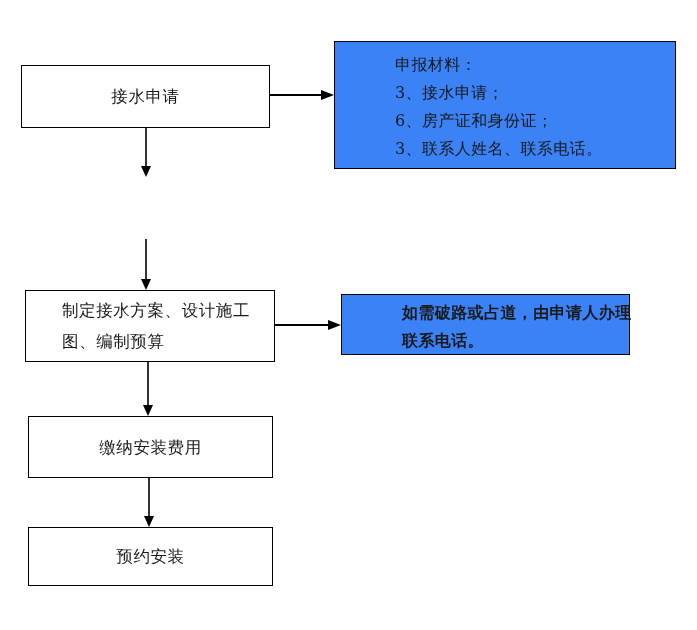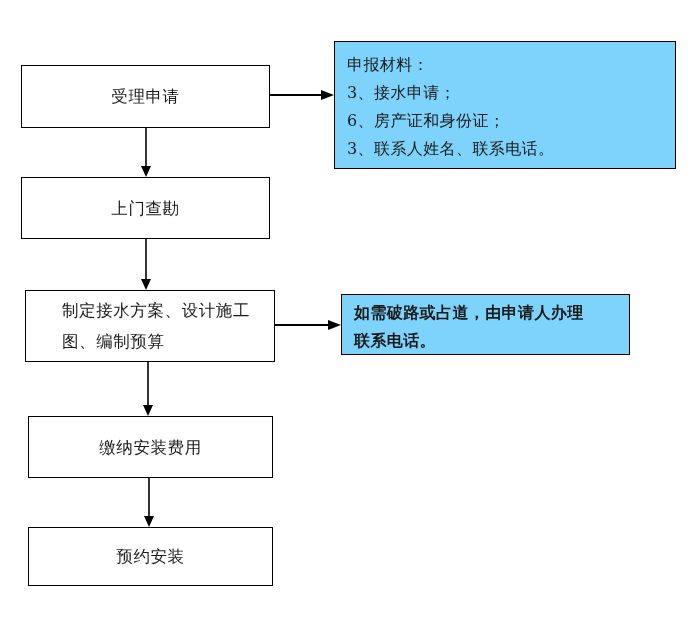--- a/index.html
+++ b/index.html
@@ -37,21 +37,22 @@
     font-size: 16.5px;
     line-height: 31px;
     letter-spacing: 0.6px;
     color: #1a1a1a;
     white-space: pre-line;
   }
   .note {
     position: absolute;
     box-sizing: border-box;
     border: 1px solid #000000;
-    background: #7dd3fc;
+    background: #3b82f6;
+    padding-left: 48px;
   }
   .note-lines {
     font-size: 16px;
     line-height: 28px;
     letter-spacing: 0.4px;
     color: #1a1a1a;
   }
   .note-line {
     white-space: pre;
   }
@@ -73,26 +74,23 @@
   .arrow-head {
     fill: #000000;
   }
 </style>
 </head>
 <body>
 
 <div id="canvas">
 
   <div class="node center" style="left:21px; top:65px; width:249px; height:63px;">
-    <span class="node-label">受理申请</span>
+    <span class="node-label">接水申请</span>
   </div>
 
-  <div class="node center" style="left:21px; top:177px; width:249px; height:62px;">
-    <span class="node-label">上门查勘</span>
-  </div>
 
   <div class="node left" style="left:25px; top:290px; width:250px; height:72px; padding-left:12px;">
     <span class="node-label">制定接水方案、设计施工
 图、编制预算</span>
   </div>
 
   <div class="node center" style="left:28px; top:416px; width:245px; height:62px;">
     <span class="node-label">缴纳安装费用</span>
   </div>
 

